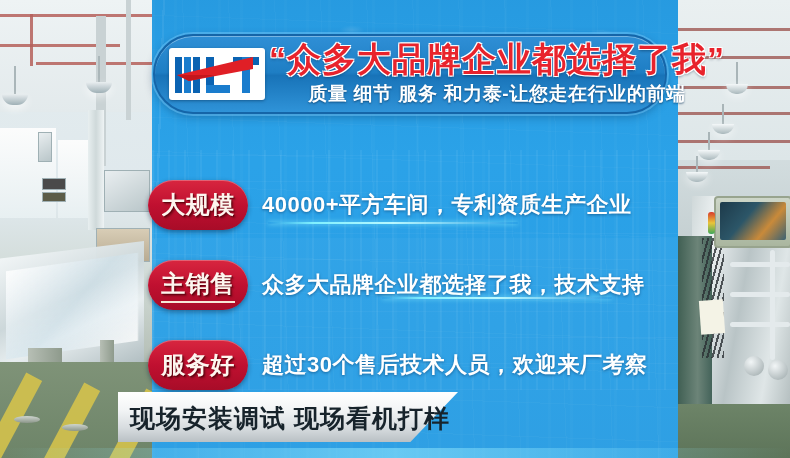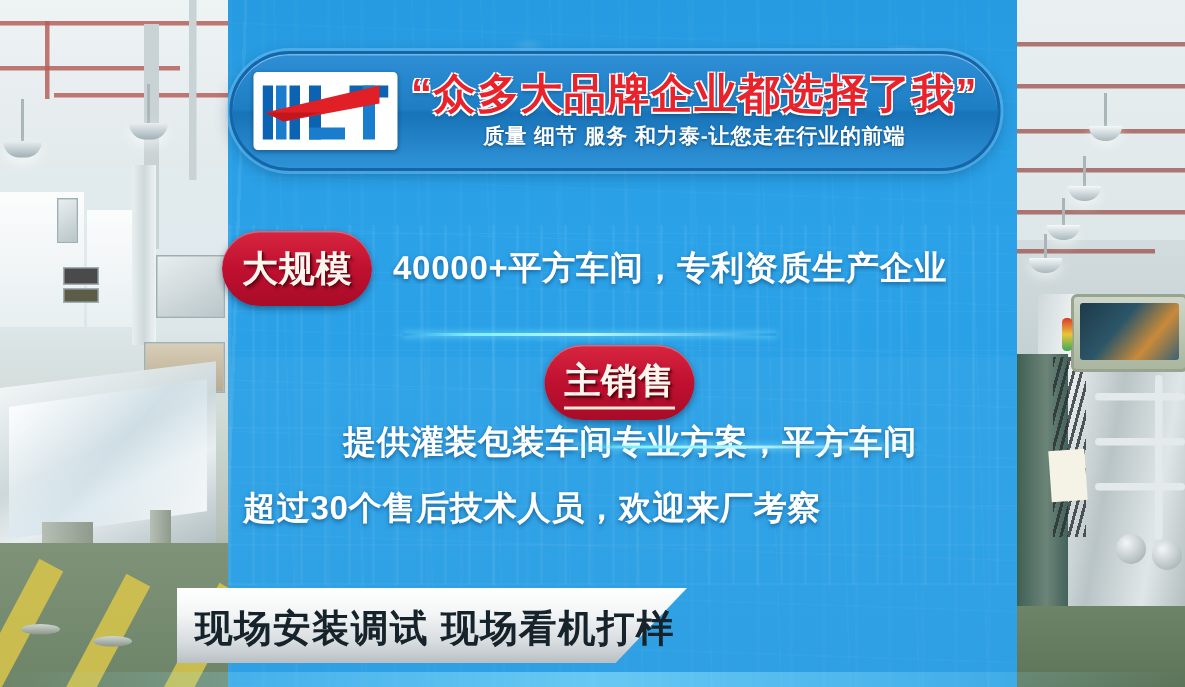--- a/index.html
+++ b/index.html
@@ -110,32 +110,32 @@
   }
   .logo-box{
     width:96px; height:52px; margin-left:14px; background:#fff; border-radius:3px;
     position:relative; flex:0 0 auto; overflow:hidden;
     box-shadow:0 1px 3px rgba(0,30,60,.4);
   }
   .logo-svg{position:absolute;left:6px;top:7px;}
   .head-txt{flex:1;display:flex;flex-direction:column;align-items:center;justify-content:center;
             padding:0 8px 0 4px;}
   .head-main{
-    font-size:28px; font-weight:700; color:#e8232c; letter-spacing:1px;
+    font-size:34px; font-weight:700; color:#e8232c; letter-spacing:1px;
     text-shadow:0 0 1px #fff, 1px 1px 0 #fff, -1px 1px 0 #fff, 1px -1px 0 #fff, -1px -1px 0 #fff,
                 0 2px 3px rgba(0,30,60,.45);
     white-space:nowrap; line-height:1.1;
   }
   .head-sub{
-    margin-top:3px; font-size:14px; font-weight:700; color:#ffffff; letter-spacing:.6px;
+    margin-top:3px; font-size:19px; font-weight:700; color:#ffffff; letter-spacing:.6px;
     text-shadow:0 1px 2px rgba(0,45,85,.65); white-space:nowrap;
   }
 
   
-  .rows{position:absolute; left:148px; top:150px; width:530px;}
+  .rows{position:absolute; left:148px; top:176px; width:530px;}
   .row{position:relative; height:58px; display:flex; align-items:center;}
   .badge{
     width:100px; height:50px; flex:0 0 auto; border-radius:25px;
     background:linear-gradient(180deg,#d8263f 0%,#c01030 50%,#a80c28 100%);
     box-shadow:0 2px 5px rgba(0,30,60,.45), inset 0 1px 0 rgba(255,255,255,.28);
     display:flex;align-items:center;justify-content:center;
   }
   .badge span{
     font-size:24px;font-weight:700;color:#fdf6ef;letter-spacing:.5px;white-space:nowrap;
     text-shadow:1px 1px 0 rgba(90,0,10,.75), 2px 2px 2px rgba(60,0,8,.5);
@@ -275,28 +275,31 @@
 
   <div class="rows">
 
     <div class="row">
       <div class="badge">
         <span>大规模</span>
       </div>
       <div class="row-text">40000+平方车间，专利资质生产企业</div>
     </div>
 
-    <div class="row" style="margin-top:22px;flex-direction:column;">
+    <div class="row" style="margin-top:22px;">
       <div class="badge underlined">
         <span>主销售</span>
       </div>
-      <div class="row-text">提供灌装包装车间专业方案，平方车间</div>
+      <div class="row-text">众多大品牌企业都选择了我，技术支持</div>
     </div>
 
     <div class="row" style="margin-top:22px;">
+      <div class="badge">
+        <span>服务好</span>
+      </div>
       <div class="row-text">超过30个售后技术人员，欢迎来厂考察</div>
     </div>
   </div>
 
   <div class="sep sep-1"></div>
   <div class="sep sep-2"></div>
 
   <div class="bottom">
     <div class="ribbon"></div>
     <div class="ribbon-txt">现场安装调试 现场看机打样</div>

